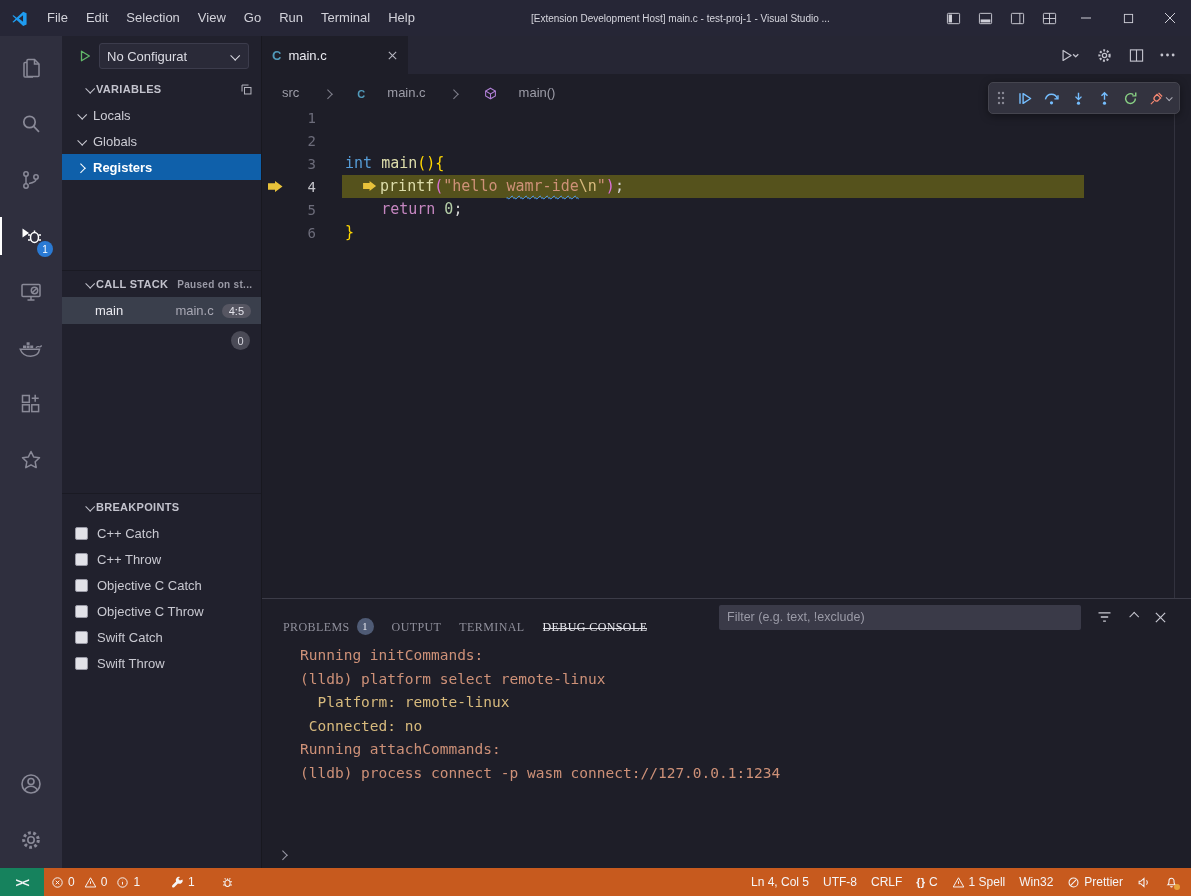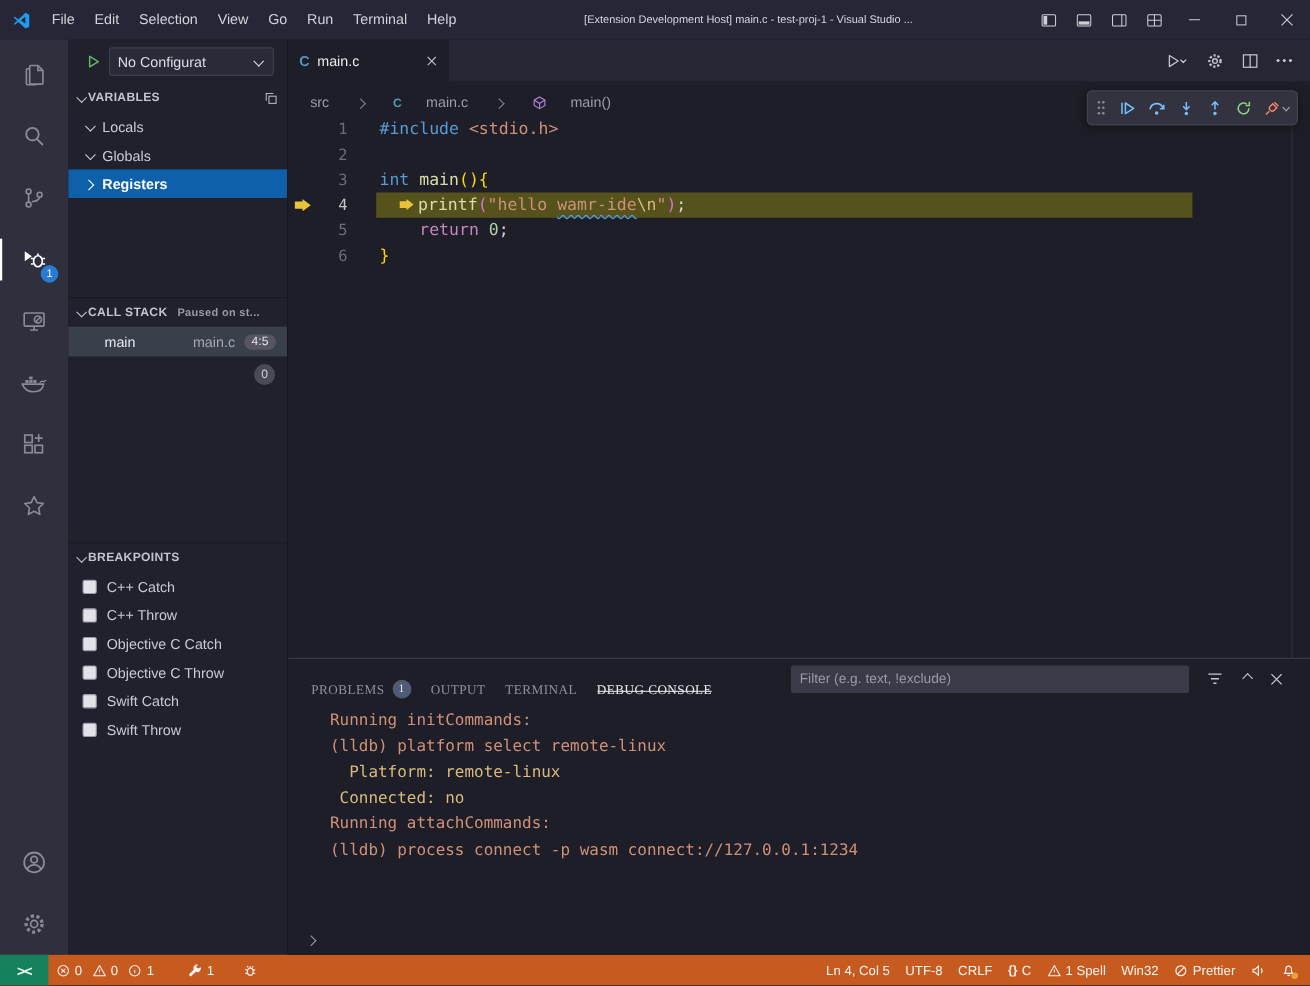--- a/index.html
+++ b/index.html
@@ -31,21 +31,21 @@
   
   .sidebar{width:200px;background:#21212d;border-right:1px solid #18181f;display:flex;flex-direction:column;flex:0 0 auto;font-size:13px;color:#cacad2;}
   .debug-row{height:40px;display:flex;align-items:center;padding:0 12px 0 16px;gap:7px;flex:0 0 auto;}
   .config-select{flex:1;height:26px;background:#2a2a38;border:1px solid #3c3c4c;border-radius:3px;display:flex;align-items:center;padding:0 7px;color:#dcdce4;}
   .config-select .lbl{flex:1;white-space:nowrap;overflow:hidden;}
   .sec{display:flex;flex-direction:column;overflow:hidden;border-top:1px solid #1a1a23;}
   .sec-variables{height:194px;border-top:none;}
   .sec-watch{height:193px;}
   .sec-callstack{height:223px;}
   .sec-breakpoints{flex:1;}
-  .sec-header{height:26px;display:flex;align-items:center;padding:0 8px 0 4px;font-size:11px;font-weight:bold;color:#c3c3cd;letter-spacing:.3px;flex:0 0 auto;}
+  .sec-header{height:26px;display:flex;align-items:center;padding:0 8px 0 20px;font-size:11px;font-weight:bold;color:#c3c3cd;letter-spacing:.3px;flex:0 0 auto;}
   .hdr-action{margin-left:auto;color:#b8b8c2;display:flex;}
   .tree-row{height:26px;display:flex;align-items:center;padding-left:12px;gap:5px;color:#ccccd4;flex:0 0 auto;}
   .tree-row.selected{background:var(--c-selection,#0f60aa);color:#fff;}
   .cs-note{font-size:10px;color:#9a9aa6;margin-left:9px;font-weight:bold;}
   .cs-frame{height:27px;background:#3a3f4c;display:flex;align-items:center;padding:0 10px 0 33px;gap:8px;flex:0 0 auto;}
   .cs-name{color:#e8e8ee;flex:1;}
   .cs-file{color:#a8a8b4;}
   .cs-pos{background:#565662;border-radius:9px;padding:1px 7px;font-size:11px;color:#e2e2ea;}
   .cs-badge-row{display:flex;justify-content:flex-end;padding:7px 11px 0 0;}
   .cs-badge{width:19px;height:19px;border-radius:50%;background:#4a4a56;color:#d4d4dc;font-size:11px;display:flex;align-items:center;justify-content:center;}
@@ -461,21 +461,20 @@
             </svg>
           <span class="chev mini"></span>
         </span>
       </div>
 
       <div class="code-area">
         <div>
             <div class="code-line">
               <div class="glyph"></div>
               <div class="lnum">1</div>
-              <div class="ltext"><span style="color: rgb(86, 156, 214);">#include </span><span style="color: rgb(206, 145, 120);">&lt;stdio.h&gt;</span></div>
             </div>
             <div class="code-line">
               <div class="glyph"></div>
               <div class="lnum">2</div>
               <div class="ltext"></div>
             </div>
             <div class="code-line">
               <div class="glyph"></div>
               <div class="lnum">3</div>
               <div class="ltext"><span style="color: rgb(86, 156, 214);">int </span><span style="color: rgb(220, 220, 170);">main</span><span style="color: rgb(255, 215, 0);">()</span><span style="color: rgb(255, 215, 0);">{</span></div>

